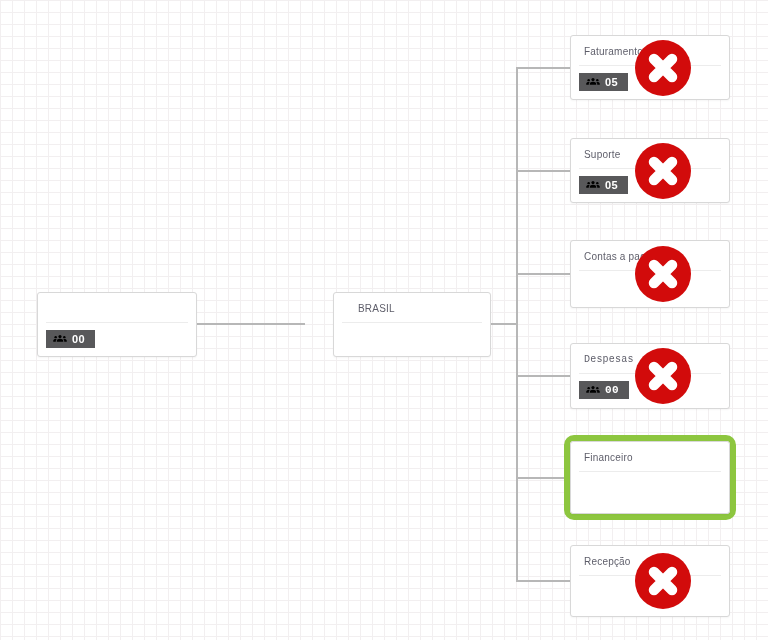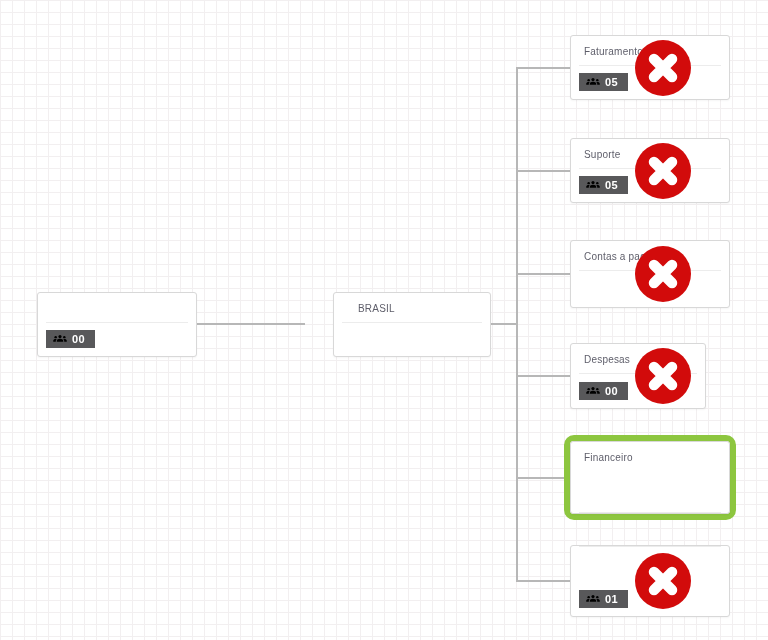--- a/index.html
+++ b/index.html
@@ -41,22 +41,22 @@
   .node{
     position:absolute;background:#fff;border:1px solid #d8d8d8;border-radius:3px;
     box-sizing:border-box;display:flex;flex-direction:column;
     box-shadow:0 1px 2px rgba(0,0,0,0.04);z-index:2;cursor:pointer;
   }
   .n-root{left:37px;top:292px;width:160px;height:65px;}
   .n-brasil{left:305px;top:292px;width:158px;height:65px;margin-left:28px;}
   .n-faturamento{left:570px;top:35px;width:160px;height:65px;}
   .n-suporte{left:570px;top:138px;width:160px;height:65px;}
   .n-contas{left:570px;top:240px;width:160px;height:68px;}
-  .n-despesas{left:570px;top:343px;width:136px;height:66px;}
-  .n-financeiro{left:570px;top:441px;width:160px;height:73px;justify-content:space-between;}
+  .n-despesas{left:570px;top:343px;width:160px;height:66px;font-family:Liberation Mono, monospace;}
+  .n-financeiro{left:570px;top:441px;width:160px;height:73px;}
   .n-recepcao{left:570px;top:545px;width:160px;height:72px;}
 
   .node-title{
     font-size:10px;line-height:11px;min-height:11px;color:#5e5e6a;
     padding:10px 8px 8px 13px;letter-spacing:.2px;white-space:nowrap;
   }
   .n-brasil .node-title{padding-left:24px;}
   .node-divider{border-top:1px solid #ececec;margin:0 8px;}
   .badge-row{margin-top:auto;padding:0 8px 8px 8px;}
   .badge{
@@ -191,29 +191,22 @@
         </svg>
     </button>
   </div>
 
   <div class="node n-financeiro">
     <div class="node-title">Financeiro</div>
     <div class="node-divider"></div>
   </div>
 
   <div class="node n-recepcao">
-    <div class="node-divider"></div>
-    <div class="badge-row">
-      <span class="badge">
-        <svg>
-            <use href="#users-icon"></use>
-          </svg>
-        <span class="badge-num">01</span>
-      </span>
-    </div>
+    <div class="node-title">Recepção</div>
+    <div class="node-divider"></div>
     <button class="delete-btn">
       <svg>
           <use href="#x-icon"></use>
         </svg>
     </button>
   </div>
 
 </div>
 
 </body></html>

